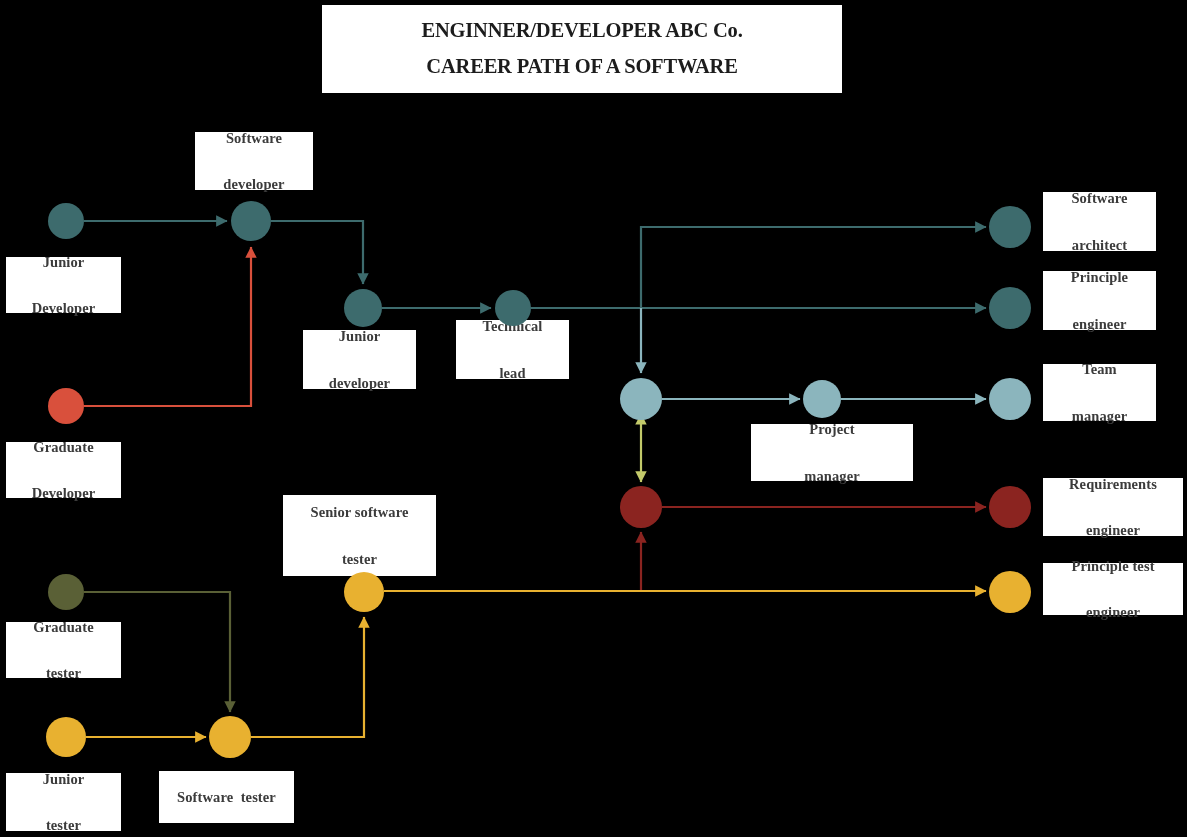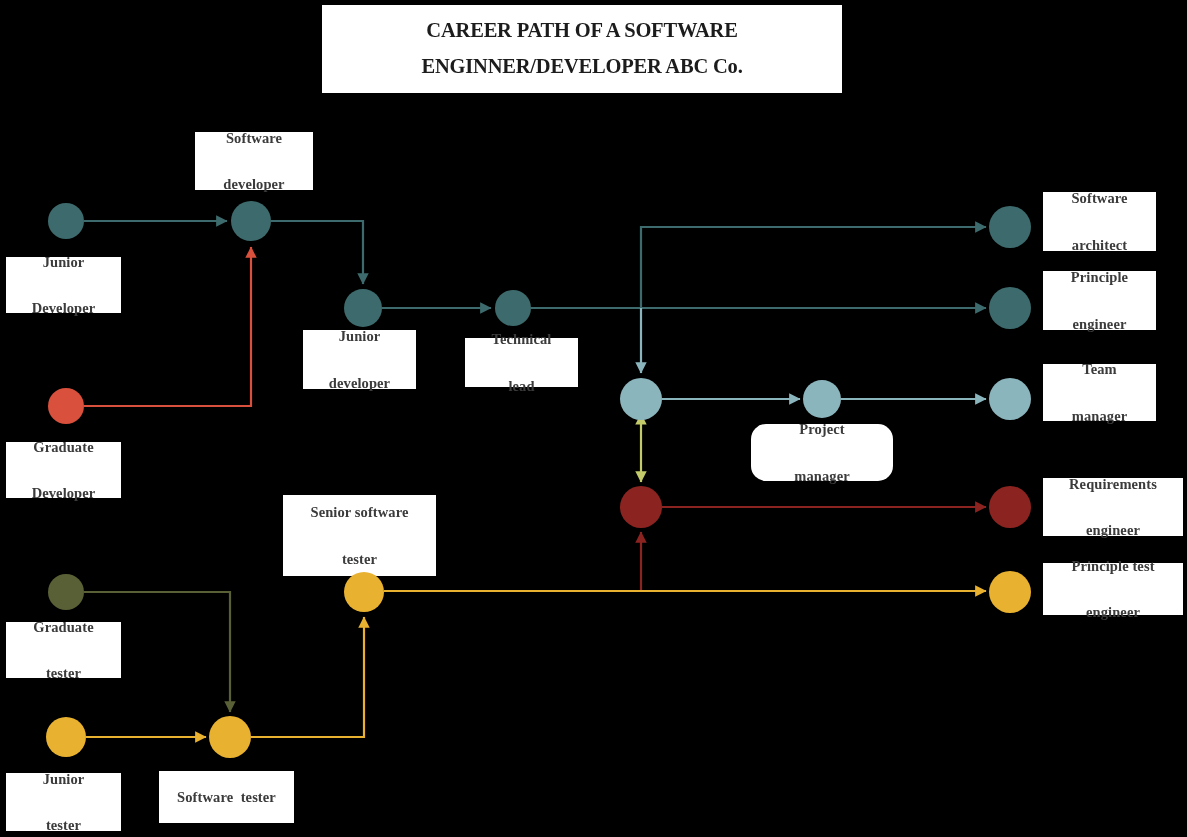--- a/index.html
+++ b/index.html
@@ -129,54 +129,54 @@
       <path d="M 641 424 L 641 482" fill="none" stroke="#c3ca6a" stroke-width="2.2" stroke-linecap="butt" stroke-linejoin="miter" marker-end="url(#arw-end-3)" marker-start="url(#arw-start-3)"></path>
       <path d="M 662 507 L 986 507" fill="none" stroke="#8b2420" stroke-width="2.2" stroke-linecap="butt" stroke-linejoin="miter" marker-end="url(#arw-end-4)"></path>
       <path d="M 641 591 L 641 532" fill="none" stroke="#8b2420" stroke-width="2.2" stroke-linecap="butt" stroke-linejoin="miter" marker-end="url(#arw-end-4)"></path>
       <path d="M 84 592 L 230 592 L 230 712" fill="none" stroke="#5a6036" stroke-width="2.2" stroke-linecap="butt" stroke-linejoin="miter" marker-end="url(#arw-end-5)"></path>
       <path d="M 86 737 L 206 737" fill="none" stroke="#e8b130" stroke-width="2.2" stroke-linecap="butt" stroke-linejoin="miter" marker-end="url(#arw-end-6)"></path>
       <path d="M 251 737 L 364 737 L 364 617" fill="none" stroke="#e8b130" stroke-width="2.2" stroke-linecap="butt" stroke-linejoin="miter" marker-end="url(#arw-end-6)"></path>
       <path d="M 384 591 L 986 591" fill="none" stroke="#e8b130" stroke-width="2.2" stroke-linecap="butt" stroke-linejoin="miter" marker-end="url(#arw-end-6)"></path>
     </svg>
 
   <div id="title-box">
+    <span class="ln">ENGINNER/DEVELOPER ABC Co.</span>
     <span class="ln">CAREER PATH OF A SOFTWARE</span>
-    <span class="ln">ENGINNER/DEVELOPER ABC Co.</span>
   </div>
 
   <div id="label-layer">
       <div class="label-box" style="left: 6px; top: 257px; width: 115px; height: 56px;">
         <span class="ln">Junior</span>
         <span class="ln">Developer</span>
       </div>
       <div class="label-box" style="left: 195px; top: 132px; width: 118px; height: 58px;">
         <span class="ln">Software</span>
         <span class="ln">developer</span>
       </div>
       <div class="label-box" style="left: 6px; top: 442px; width: 115px; height: 56px;">
         <span class="ln">Graduate</span>
         <span class="ln">Developer</span>
       </div>
       <div class="label-box" style="left: 303px; top: 330px; width: 113px; height: 59px;">
         <span class="ln">Junior</span>
         <span class="ln">developer</span>
       </div>
-      <div class="label-box" style="left: 456px; top: 338px; width: 113px; height: 49px; margin-left: 9px;">
+      <div class="label-box" style="left: 456px; top: 320px; width: 113px; height: 59px;">
         <span class="ln">Technical</span>
         <span class="ln">lead</span>
       </div>
       <div class="label-box" style="left: 1043px; top: 192px; width: 113px; height: 59px;">
         <span class="ln">Software</span>
         <span class="ln">architect</span>
       </div>
       <div class="label-box" style="left: 1043px; top: 271px; width: 113px; height: 59px;">
         <span class="ln">Principle</span>
         <span class="ln">engineer</span>
       </div>
-      <div class="label-box" style="left: 751px; top: 424px; width: 142px; height: 57px; border-radius: 15px;">
+      <div class="label-box" style="left: 751px; top: 424px; width: 162px; height: 57px;">
         <span class="ln">Project</span>
         <span class="ln">manager</span>
       </div>
       <div class="label-box" style="left: 1043px; top: 364px; width: 113px; height: 57px;">
         <span class="ln">Team</span>
         <span class="ln">manager</span>
       </div>
       <div class="label-box" style="left: 1043px; top: 478px; width: 140px; height: 58px;">
         <span class="ln">Requirements</span>
         <span class="ln">engineer</span>

